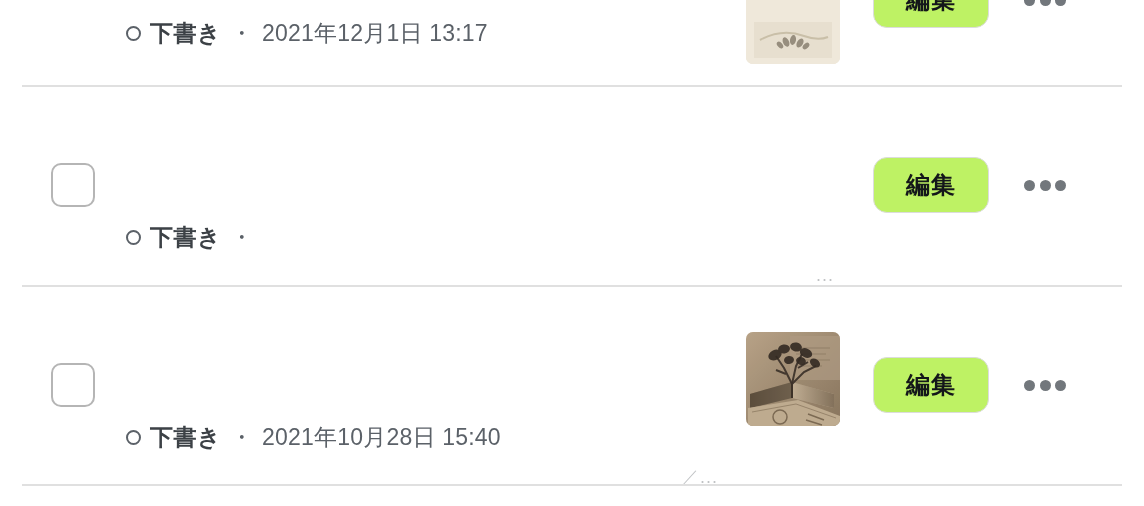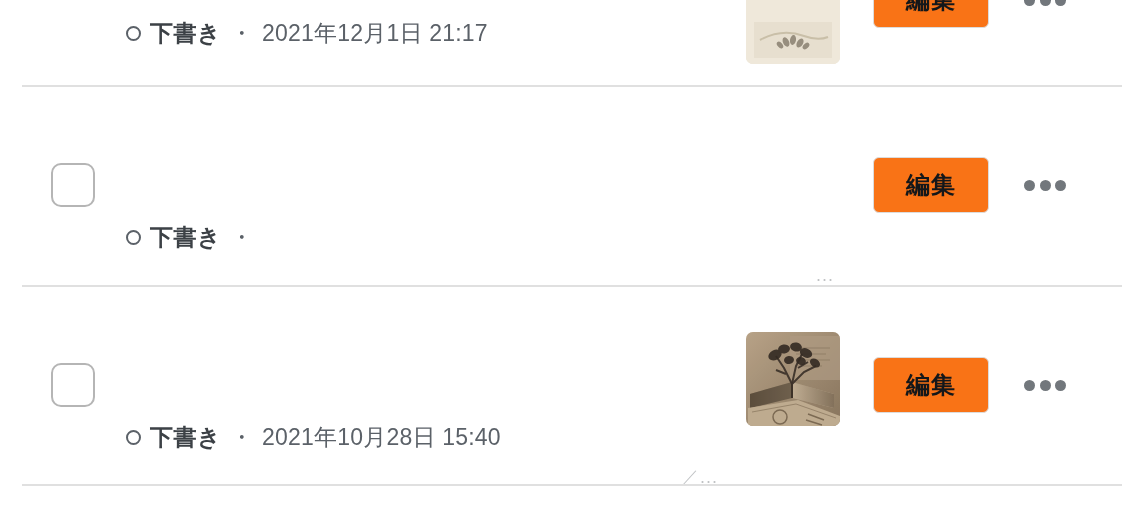--- a/index.html
+++ b/index.html
@@ -92,22 +92,22 @@
     background: #e9e1d2;
   }
   .thumb svg { display: block; width: 100%; height: 100%; }
 
   
   .edit-btn {
     position: absolute;
     width: 116px;
     height: 56px;
     border: 1px solid #dcdcdc;
-    border-radius: 6px;
-    background: #f97316;
+    border-radius: 14px;
+    background: #bef264;
     color: #14171a;
     font-family: "Liberation Sans", "DejaVu Sans", sans-serif;
     font-size: 24px;
     font-weight: 700;
     letter-spacing: 1px;
     cursor: pointer;
     padding: 0;
     line-height: 54px;
     text-align: center;
   }
@@ -172,21 +172,21 @@
       <button class="more-btn" style="left:1022px;top:155px;">
         <i></i>
         <i></i>
         <i></i>
       </button>
 
       <div class="meta" style="left:126px;top:192px;">
         <span class="status-dot"></span>
         <span class="status-label">下書き</span>
         <span class="sep">・</span>
-        <span class="date">2021年12月1日 21:17</span>
+        <span class="date">2021年12月1日 13:17</span>
       </div>
     </div>
   </div>
 
   <div class="divider" style="top:85px;"></div>
 
   <div class="row" style="top:87px;height:198px;">
     <div class="row-body">
       <div class="checkbox" style="left:51px;top:76px;"></div>
 

